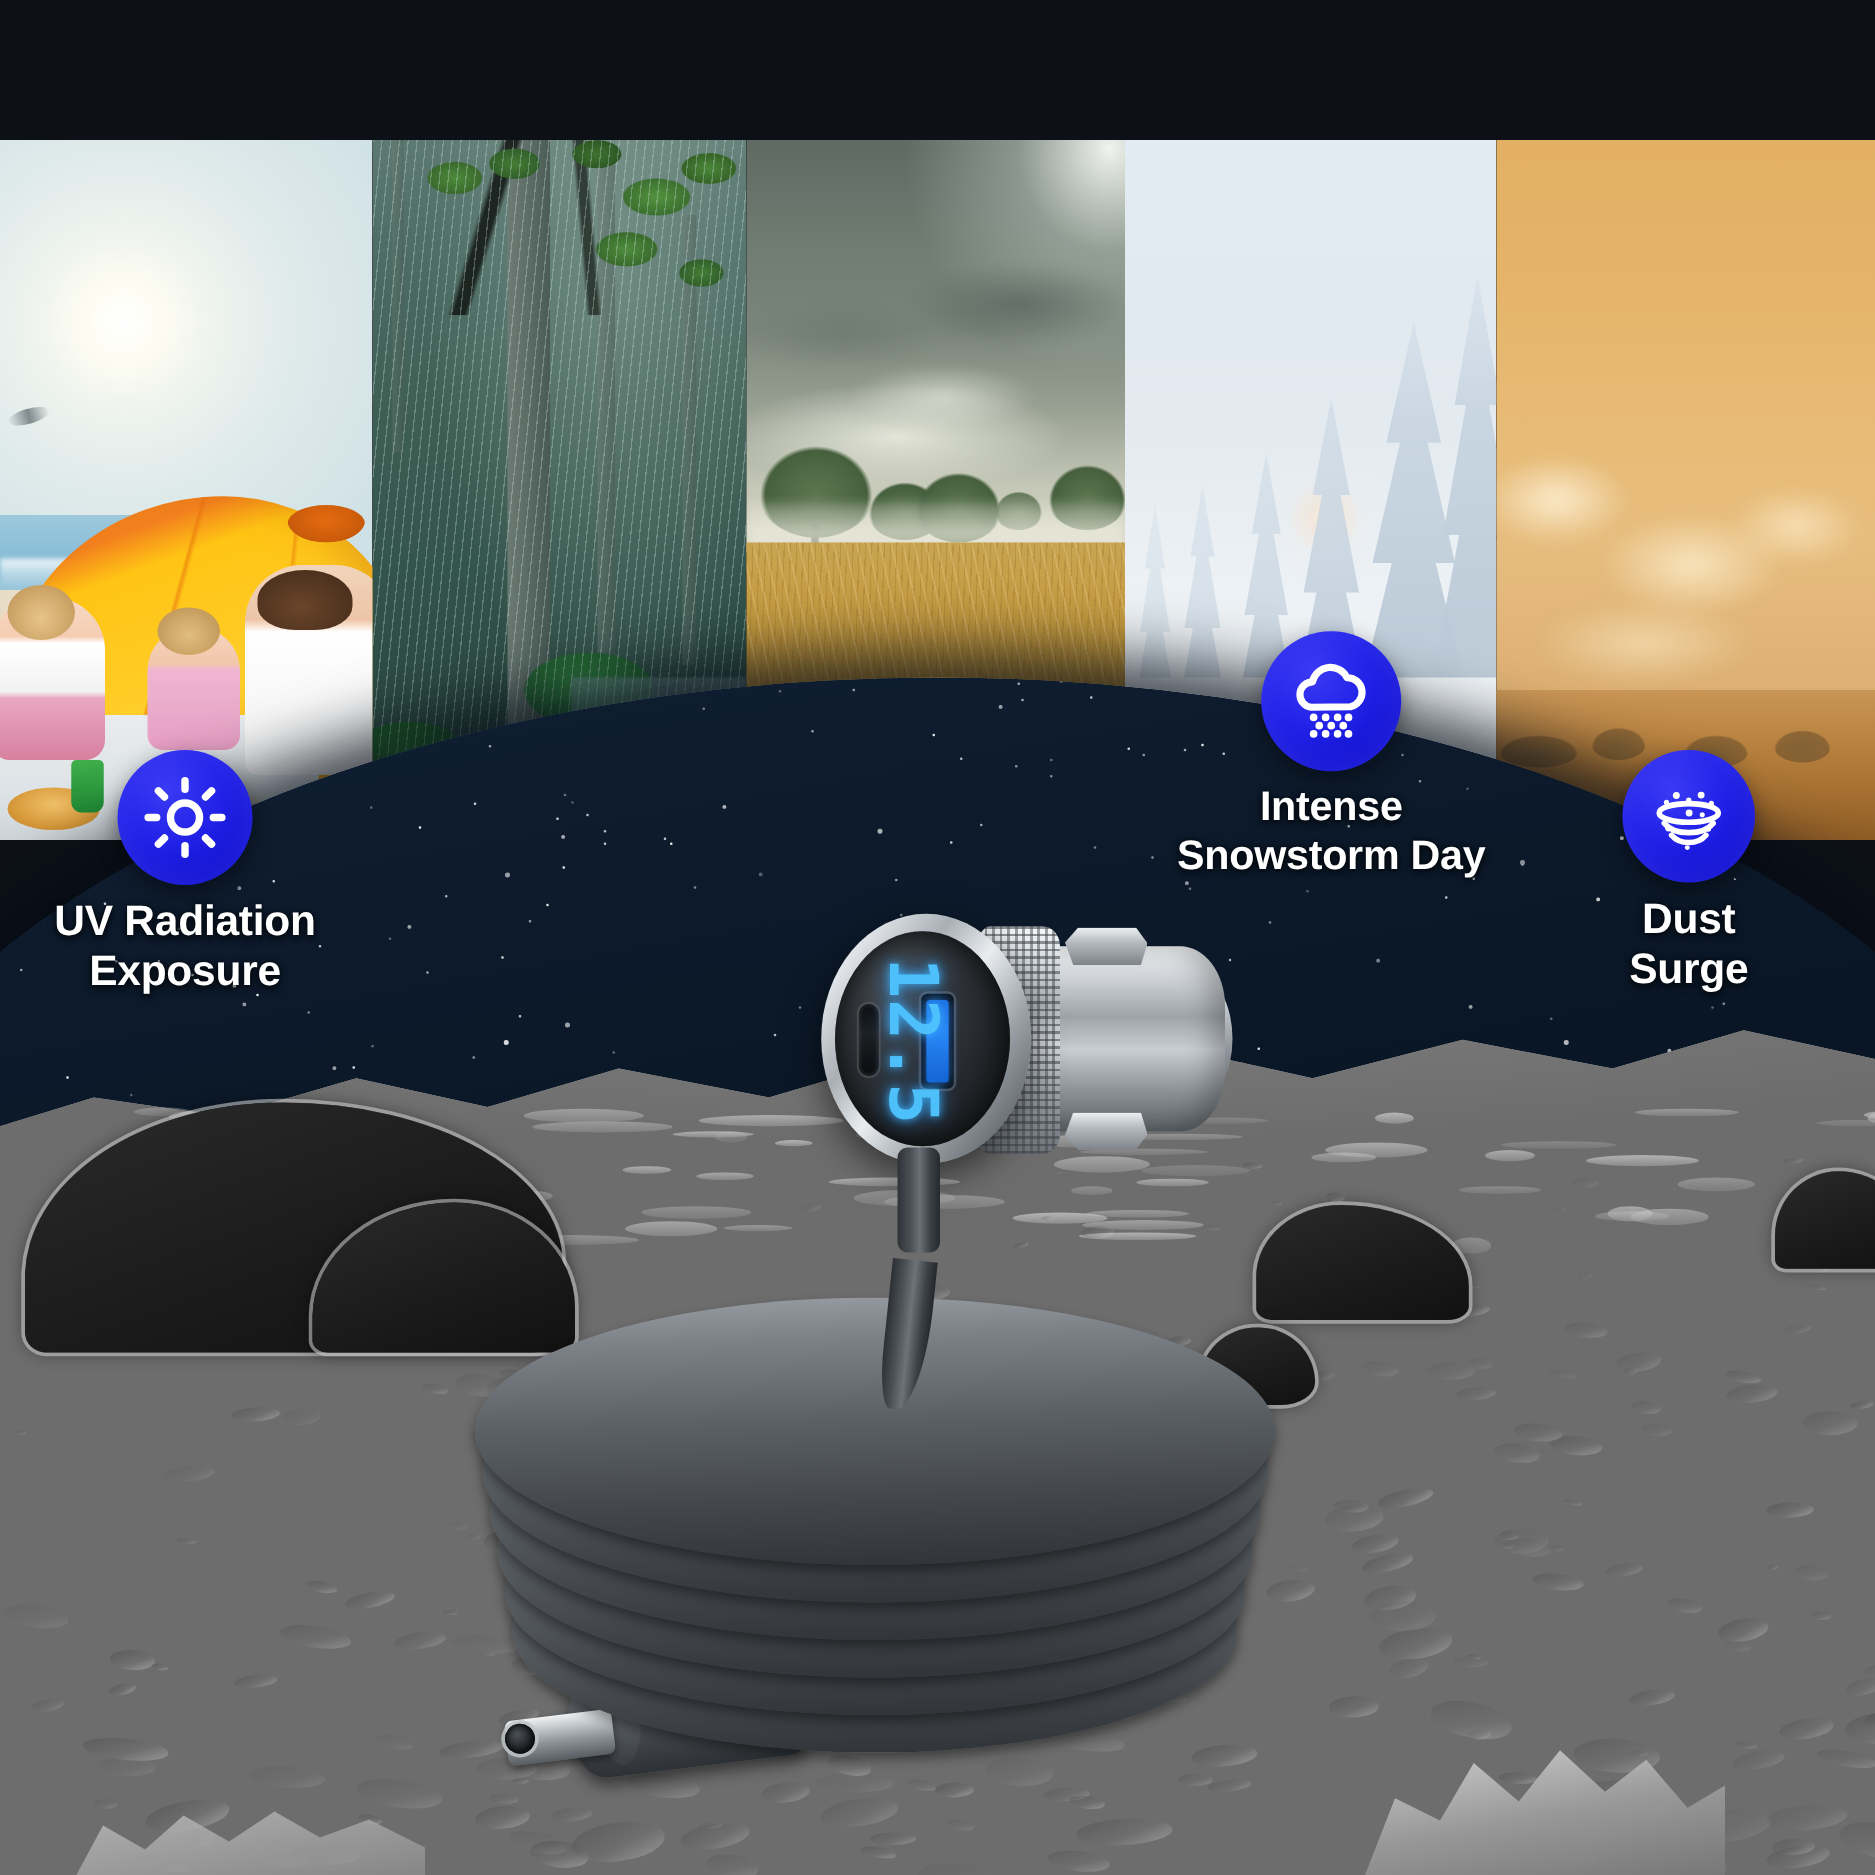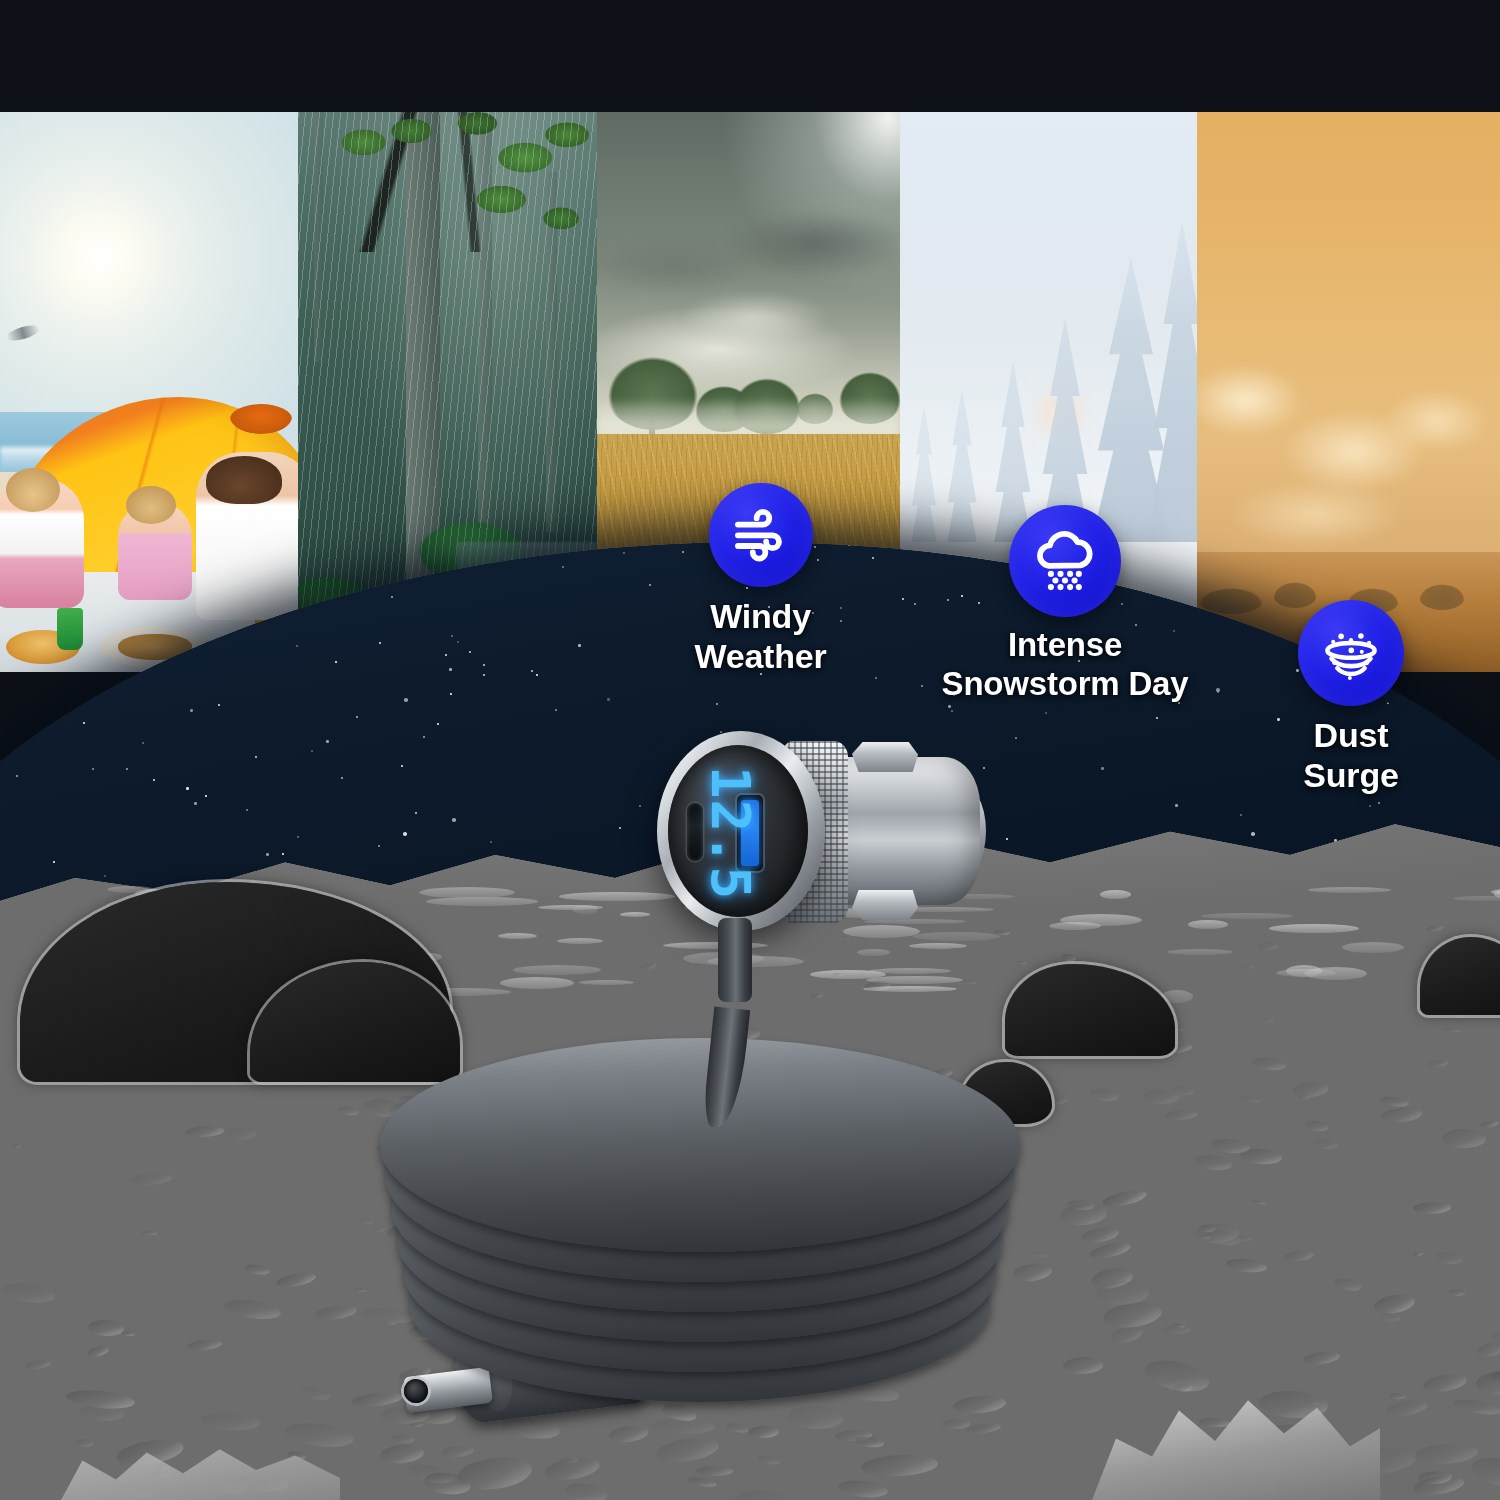--- a/index.html
+++ b/index.html
@@ -1108,33 +1108,39 @@
         <i class="rock" style="left:20px;top:150px;width:430px;height:200px;border-radius:48% 52% 6% 4% / 70% 64% 8% 8%"></i>
         <i class="rock" style="left:250px;top:230px;width:210px;height:120px;border-radius:54% 46% 8% 6% / 76% 70% 10% 8%"></i>
         <i class="rock" style="left:1005px;top:232px;width:170px;height:92px;border-radius:40% 60% 10% 8% / 62% 70% 12% 10%"></i>
         <i class="rock" style="left:960px;top:330px;width:92px;height:62px;border-radius:50% 50% 30% 30% / 72% 72% 30% 30%"></i>
         <i class="rock" style="left:1420px;top:205px;width:110px;height:78px;border-radius:46% 54% 10% 8% / 66% 72% 12% 10%"></i>
         <i style="position:absolute;left:1080px;top:640px;width:300px;height:128px;background:linear-gradient(170deg,#e9e9e9 0%,#c8c8c8 26%,#9a9a9a 60%,#787878 100%);clip-path:polygon(4% 100%, 12% 52%, 24% 66%, 33% 30%, 45% 54%, 56% 22%, 68% 48%, 79% 28%, 90% 58%, 100% 44%, 100% 100%);opacity:.95"></i>
         <i style="position:absolute;left:60px;top:690px;width:280px;height:80px;background:linear-gradient(170deg,#dcdcdc 0%,#b4b4b4 40%,#8c8c8c 100%);clip-path:polygon(0 100%, 8% 48%, 20% 72%, 31% 38%, 44% 64%, 57% 34%, 70% 60%, 84% 42%, 100% 70%, 100% 100%);opacity:.8"></i>
       </div>
   </div>
 
-
-
-  <div class="feature" id="f2" style="left:633px; top:483px; width:255px;">
-    <div class="ficon" style="width:104px;height:104px;">
-      <svg width="66" height="66" viewBox="0 0 24 24" fill="none" stroke="#fff" stroke-width="2.1" stroke-linecap="round" stroke-linejoin="round">
-        <path d="M3.6 8.2h9.1a2.3 2.3 0 1 0-2.3-2.3"></path>
-        <path d="M3.6 12.1h12.6a2.35 2.35 0 1 1-2.35 2.35"></path>
-        <path d="M3.6 16.0h7.7a2.3 2.3 0 1 1-2.3 2.3"></path>
+  <div class="feature" id="f0" style="left:28px; top:600px; width:240px;">
+    <div class="ficon" style="width:108px;height:108px;">
+      <svg width="68" height="68" viewBox="0 0 24 24" fill="none" stroke="#fff" stroke-width="2.1" stroke-linecap="round">
+        <circle cx="12" cy="12" r="4.1"></circle>
+        <line x1="12" y1="1.6" x2="12" y2="4.0"></line>
+        <line x1="12" y1="20.0" x2="12" y2="22.4"></line>
+        <line x1="1.6" y1="12" x2="4.0" y2="12"></line>
+        <line x1="20.0" y1="12" x2="22.4" y2="12"></line>
+        <line x1="4.5" y1="4.5" x2="6.2" y2="6.2"></line>
+        <line x1="17.8" y1="17.8" x2="19.5" y2="19.5"></line>
+        <line x1="4.5" y1="19.5" x2="6.2" y2="17.8"></line>
+        <line x1="17.8" y1="6.2" x2="19.5" y2="4.5"></line>
       </svg>
     </div>
-    <div class="flabel" style="font-size:34px;">Windy
-Weather</div>
+    <div class="flabel" style="font-size:34px;">UV Radiation
+Exposure</div>
   </div>
+
+
 
   <div class="feature" id="f3" style="left:905px; top:505px; width:320px;">
     <div class="ficon" style="width:112px;height:112px;">
       <svg width="72" height="72" viewBox="0 0 24 24" fill="none" stroke="#fff" stroke-width="1.9" stroke-linecap="round" stroke-linejoin="round">
         <path d="M6.6 13.6a3.4 3.4 0 0 1 .4-6.77 4.9 4.9 0 0 1 9.2-1.1 3.9 3.9 0 0 1 .9 7.72z"></path>
         <g fill="#fff" stroke="none">
           <circle cx="7.3" cy="16.3" r="1.02"></circle>
             <circle cx="10.5" cy="16.3" r="1.02"></circle>
           <circle cx="13.7" cy="16.3" r="1.02"></circle>
             <circle cx="16.6" cy="16.3" r="1.02"></circle>

